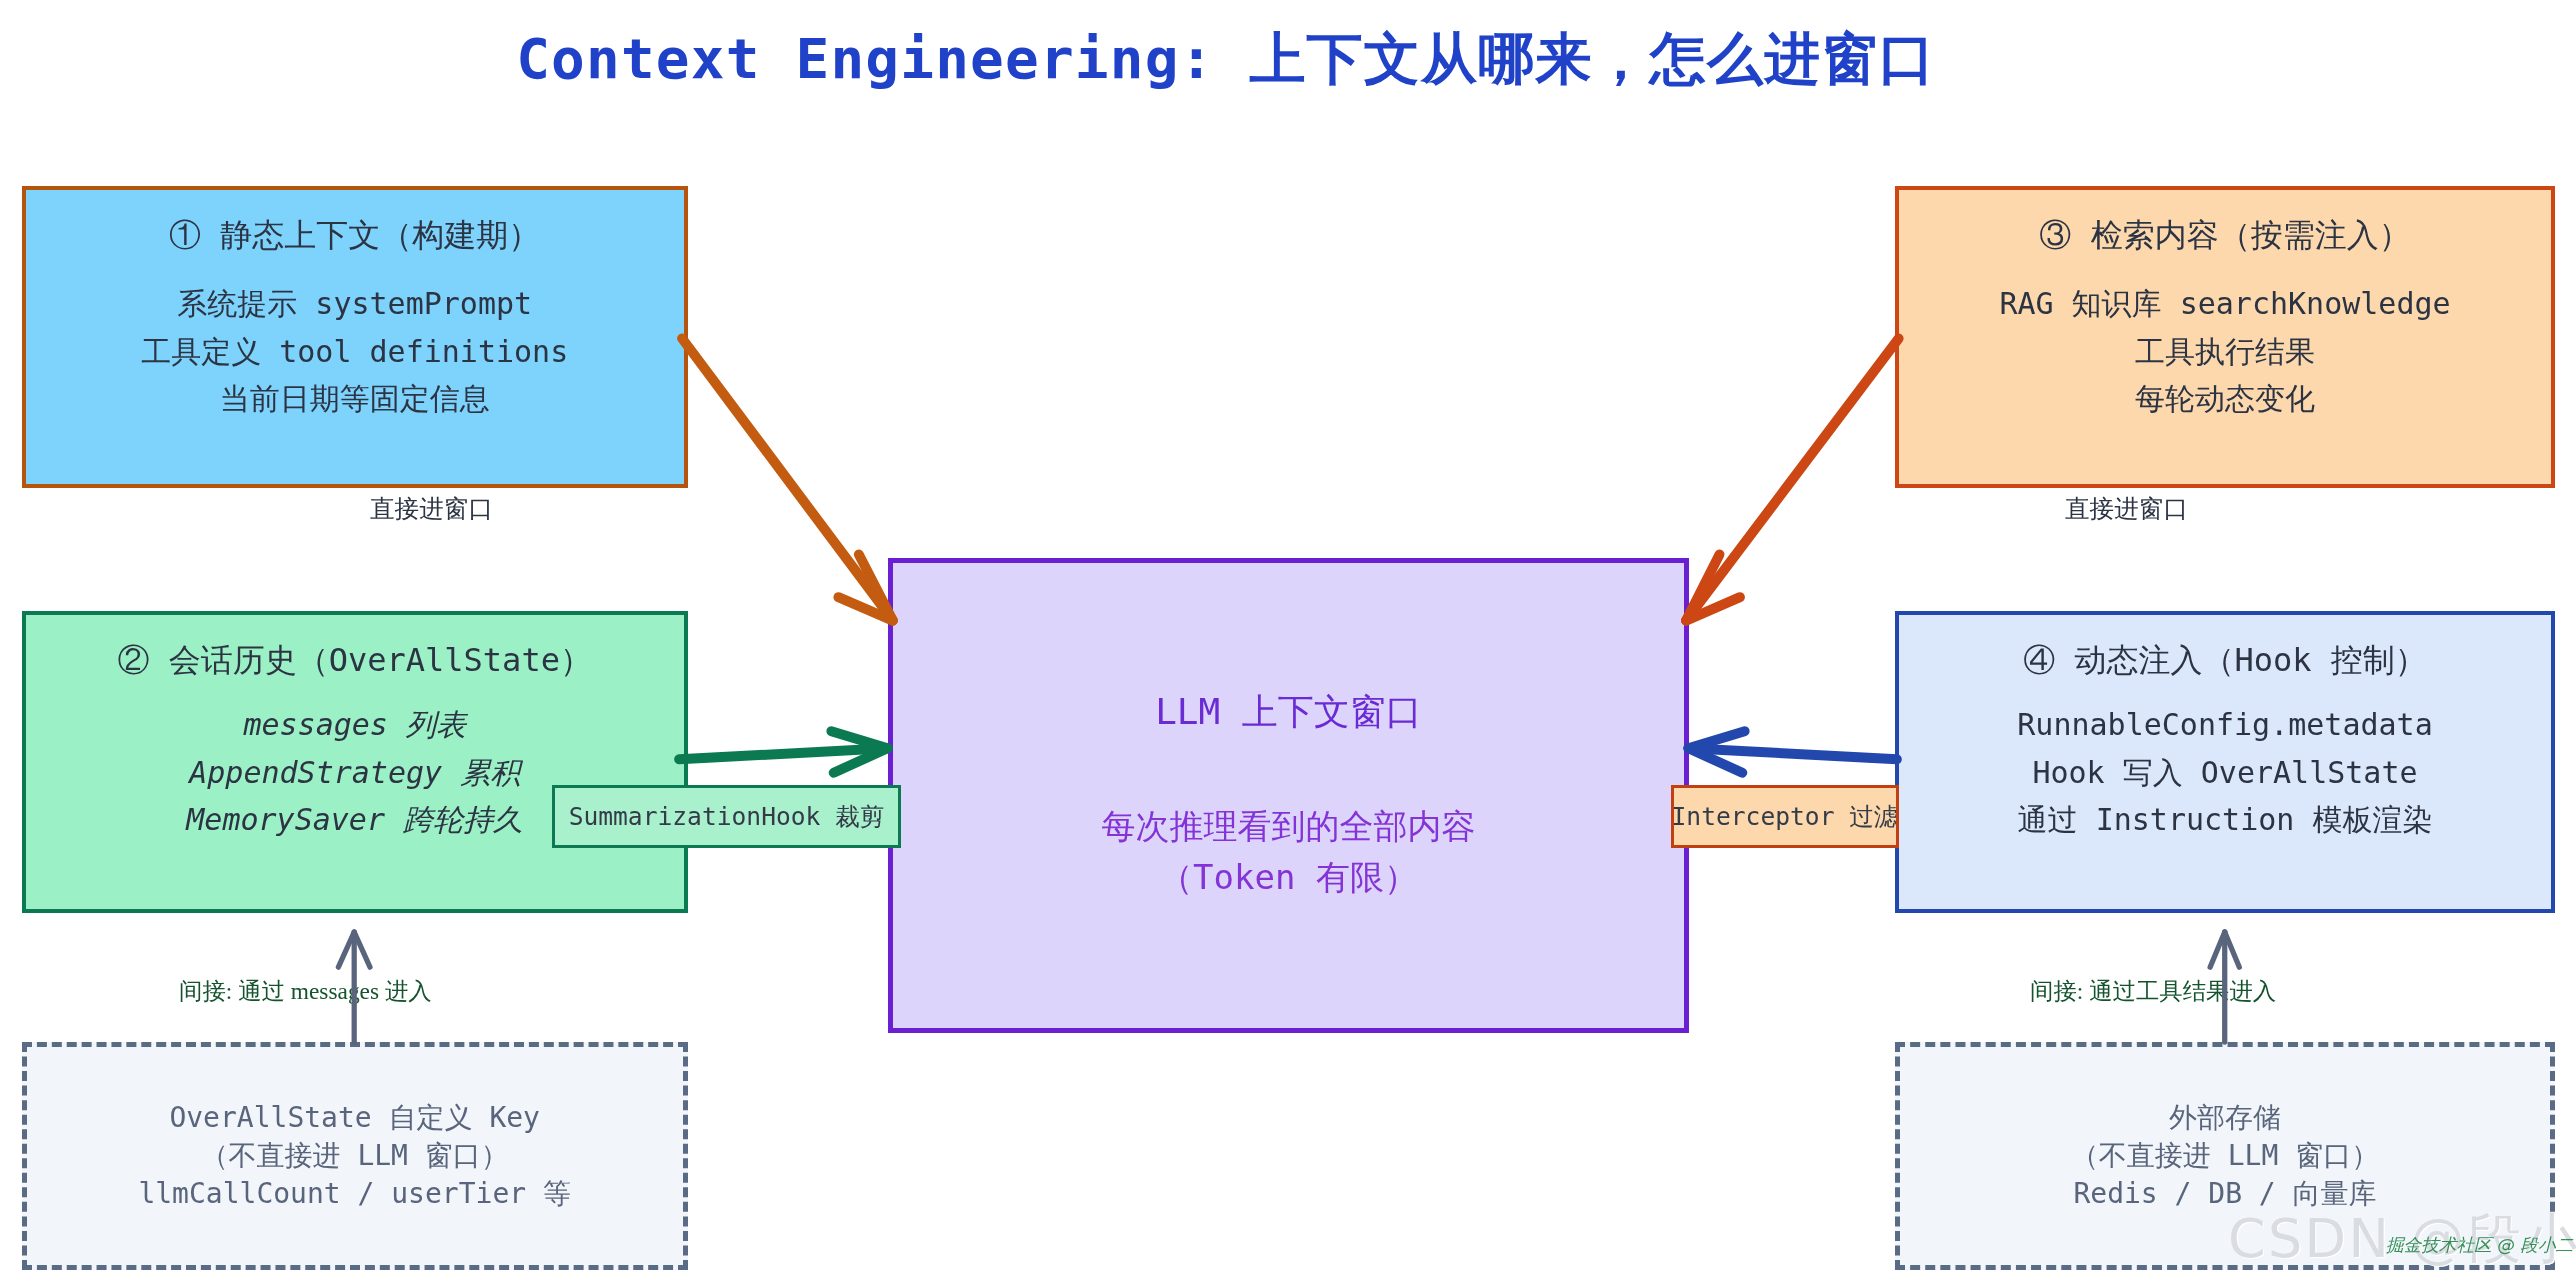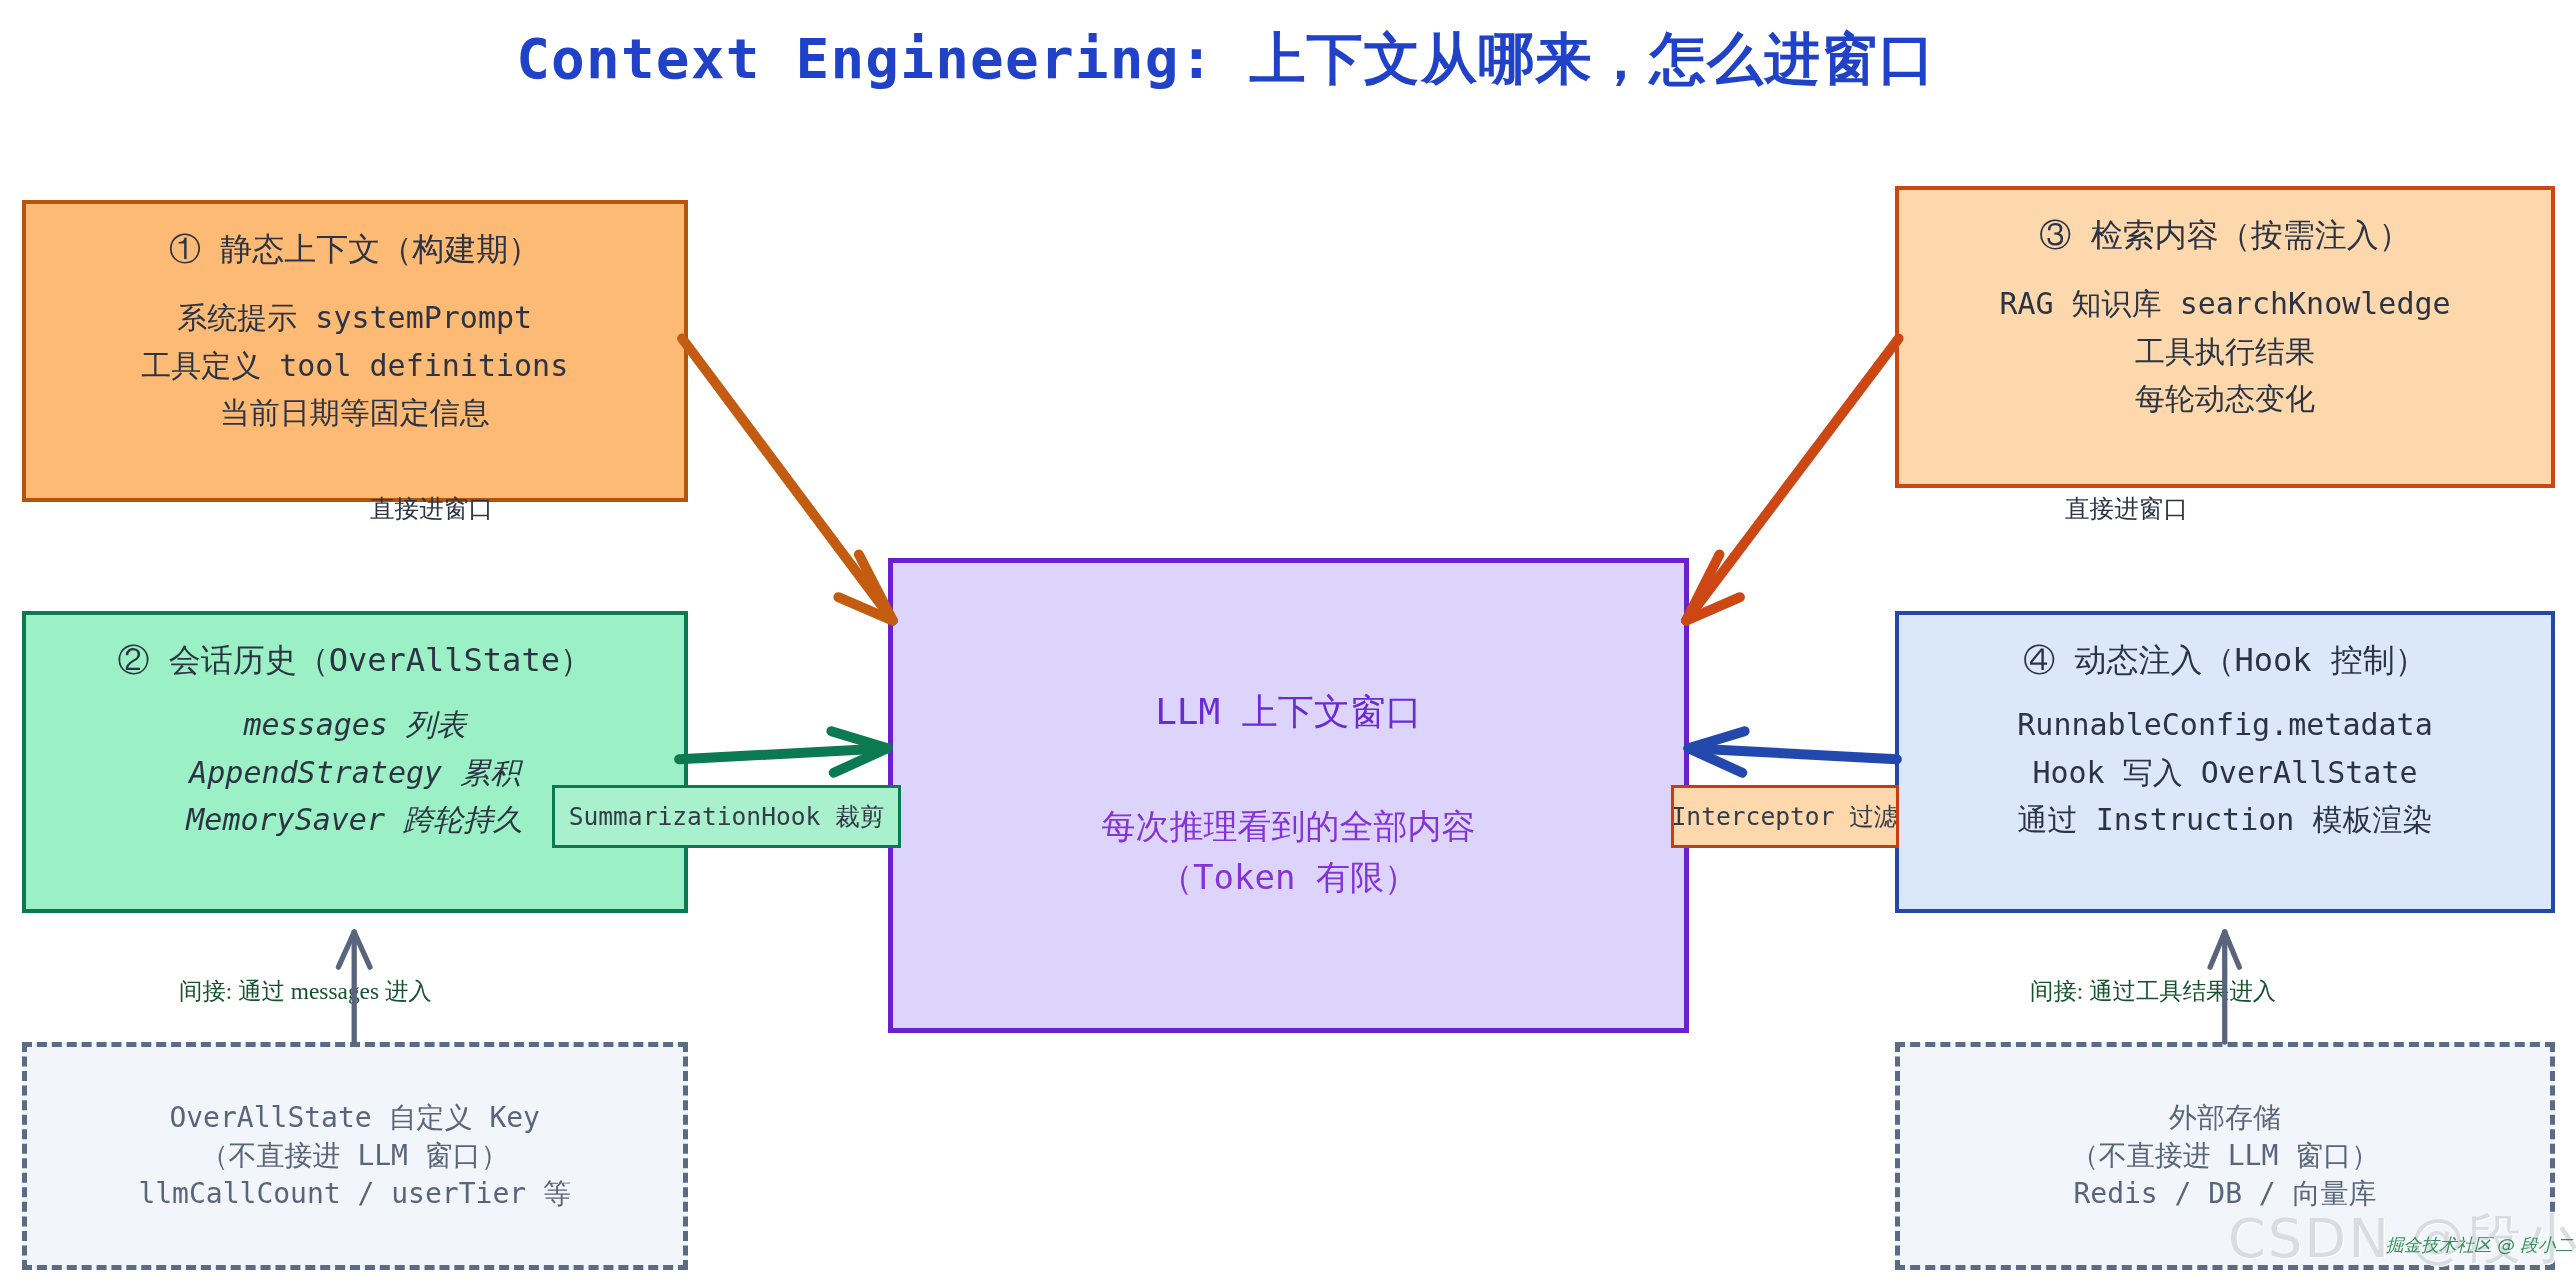--- a/index.html
+++ b/index.html
@@ -61,22 +61,22 @@
   }
   .box .bx-line {
     font-size: 30px;
     color: #2c3444;
     white-space: nowrap;
     line-height: 1.15;
   }
 
   
   #box1 {
-    left: 21.7px;  top: 200px;  width: 666px; height: 302px;
-    background: #fdba74;
+    left: 21.7px;  top: 186px;  width: 666px; height: 302px;
+    background: #7dd3fc;
     border: 4.1px solid #b5540d;
     padding-top: 28px;
   }
   #box1 .bx-lines { margin-top: 34px; }
 
   
   #box2 {
     left: 21.7px;  top: 611px; width: 666px; height: 302px;
     background: #9cf0c6;
     border: 4.1px solid #0b7a52;

